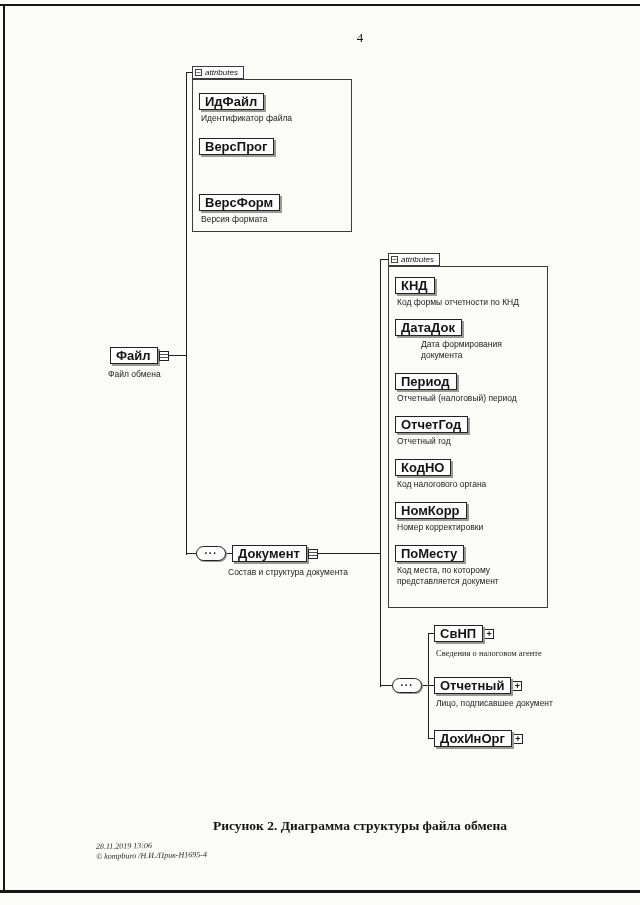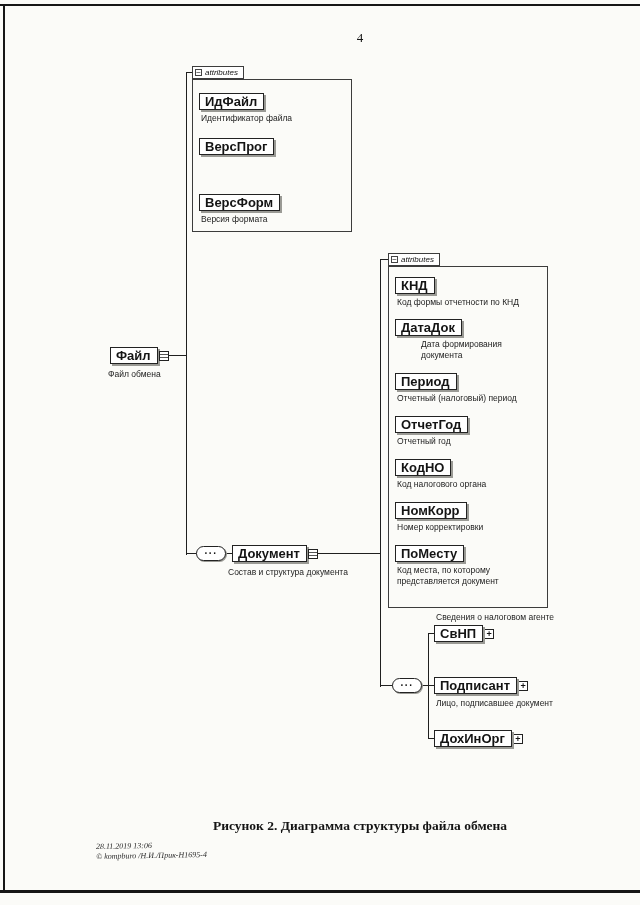--- a/index.html
+++ b/index.html
@@ -138,24 +138,24 @@
   </div>
 
   <div class="seq" style="left:392px;top:678px;">
     <span>···</span>
   </div>
 
   <div class="erow" style="left:434px;top:625px;">
     <div class="ebox">СвНП</div>
     <div class="plusbox">+</div>
   </div>
-  <div class="desc" style="left:436px;top:612px;">Сведения о налоговом агенте</div>
+  <div class="desc" style="left:436px;top:648px;font-family:Liberation Serif, serif;">Сведения о налоговом агенте</div>
 
   <div class="erow" style="left:434px;top:677px;">
-    <div class="ebox">Подписант</div>
+    <div class="ebox">Отчетный</div>
     <div class="plusbox">+</div>
   </div>
   <div class="desc" style="left:436px;top:698px;">Лицо, подписавшее документ</div>
 
   <div class="erow" style="left:434px;top:730px;">
     <div class="ebox">ДохИнОрг</div>
     <div class="plusbox">+</div>
   </div>
 
   <div class="caption">Рисунок 2. Диаграмма структуры файла обмена</div>

